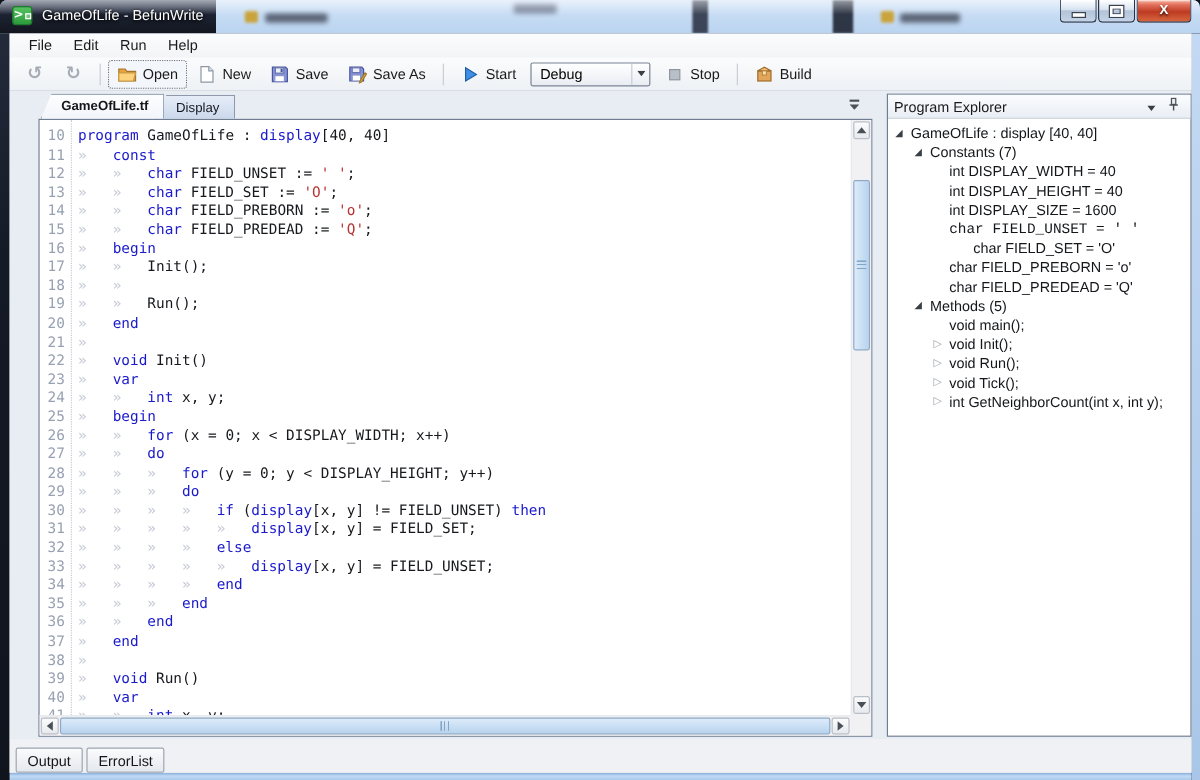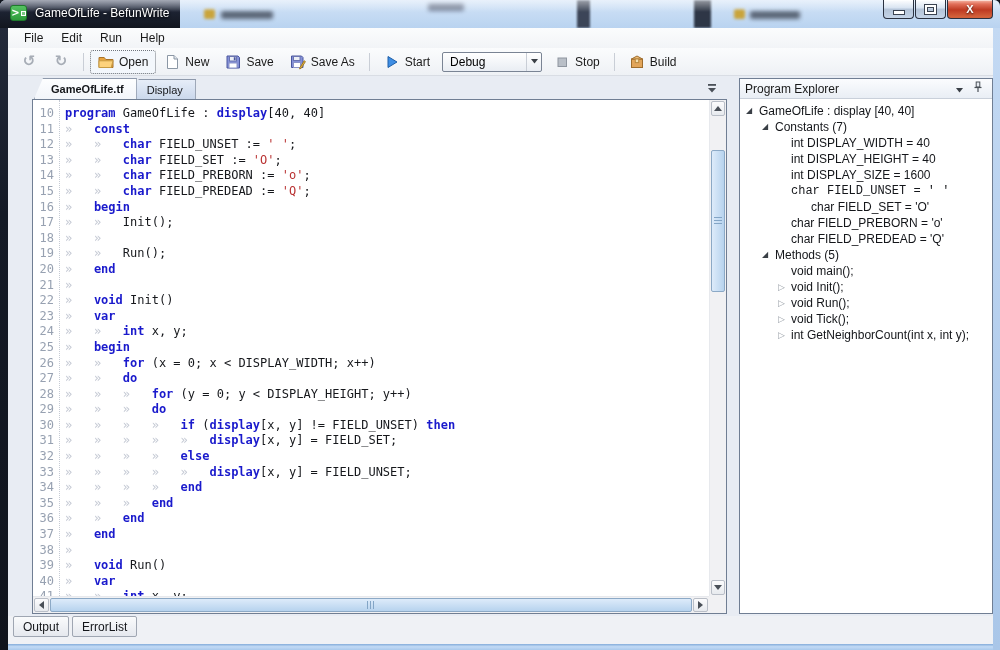--- a/index.html
+++ b/index.html
@@ -99,21 +99,21 @@
 
   .editorframe{ position:relative; height:515px; background:#fff; border:1px solid #707E93; z-index:1; }
   .gutter{ position:absolute; left:0; top:0; bottom:17px; width:27px;
     border-right:1px dotted #C6CBD4; padding-top:6px; overflow:hidden;
     font:12px/15.6px "DejaVu Sans Mono", monospace; color:#97A1B1; text-align:right; }
   .ln{ height:15.6px; padding-right:5px; }
   .codearea{ position:absolute; left:28px; top:0; right:17px; bottom:17px; overflow:hidden;
     padding:6px 0 0 4px; font:12px/15.6px "DejaVu Sans Mono", monospace; color:#16181C; }
   .code-line{ height:15.6px; white-space:pre; }
   .tm{ display:inline-block; width:4ch; color:#C3C8D3; }
-  .k{ color:#1A1ACC; font-weight:bold; }
+  .k{ color:#1A1ACC; font-weight:normal; }
   .s{ color:#B93232; }
 
   .vscroll{ position:absolute; right:0; top:0; bottom:17px; width:17px; background:#F1F1F3; border-left:1px solid #E7E9ED; }
   .sb-btn{ position:absolute; left:1px; right:1px; height:15px;
     background:linear-gradient(180deg,#FCFCFD,#E7EAEE); border:1px solid #B9BEC7; border-radius:2px;
     display:flex; align-items:center; justify-content:center; }
   .sb-up{ top:1px; } .sb-down{ bottom:1px; }
   .arr-up{ width:0; height:0; border-left:4px solid transparent; border-right:4px solid transparent; border-bottom:5px solid #4A5058; }
   .arr-down{ width:0; height:0; border-left:4px solid transparent; border-right:4px solid transparent; border-top:5px solid #4A5058; }
   .arr-left{ width:0; height:0; border-top:4px solid transparent; border-bottom:4px solid transparent; border-right:5px solid #4A5058; }
@@ -140,21 +140,21 @@
   .panel-title{ flex:1; }
   .panel-icons{ display:flex; align-items:center; gap:9px; padding-right:3px; }
   .panel-body{ position:absolute; left:0; right:0; top:20px; bottom:0; overflow:hidden; padding-top:4px; }
   .tree-row{ height:16px; display:flex; align-items:center; font-size:12px; color:#14161A; white-space:nowrap; }
   .tw-exp{ width:13px; flex:none; line-height:1; font-family:"DejaVu Sans",sans-serif; }
   .tw-exp.open{ color:#3A3F46; font-size:8px; }
   .tw-exp.closed{ color:#9AA0A8; font-size:9px; }
 
   
   .bottombar{ position:absolute; left:0; top:588px; width:985px; height:28px; background:#EFF1F5;
-    display:flex; align-items:flex-start; padding-left:5px; gap:3px; }
+    display:flex; align-items:flex-end; padding-left:5px; gap:3px; }
   .bt-tab{ height:21px; display:flex; align-items:center; padding:0 9px; border:1px solid #9FA6B2; border-radius:2px;
     background:linear-gradient(180deg,#FAFBFC,#E5E8EE); font-size:12px; color:#14161A; }
 </style>
 </head>
 <body>
 
 <div class="window">
 
   <div class="titlebar">
     <div class="glass-dark-left"></div>

